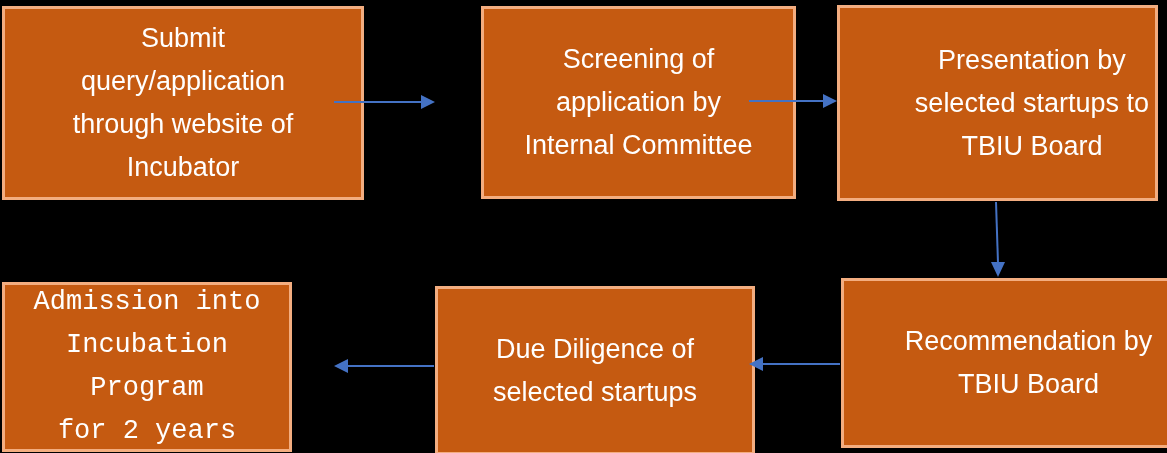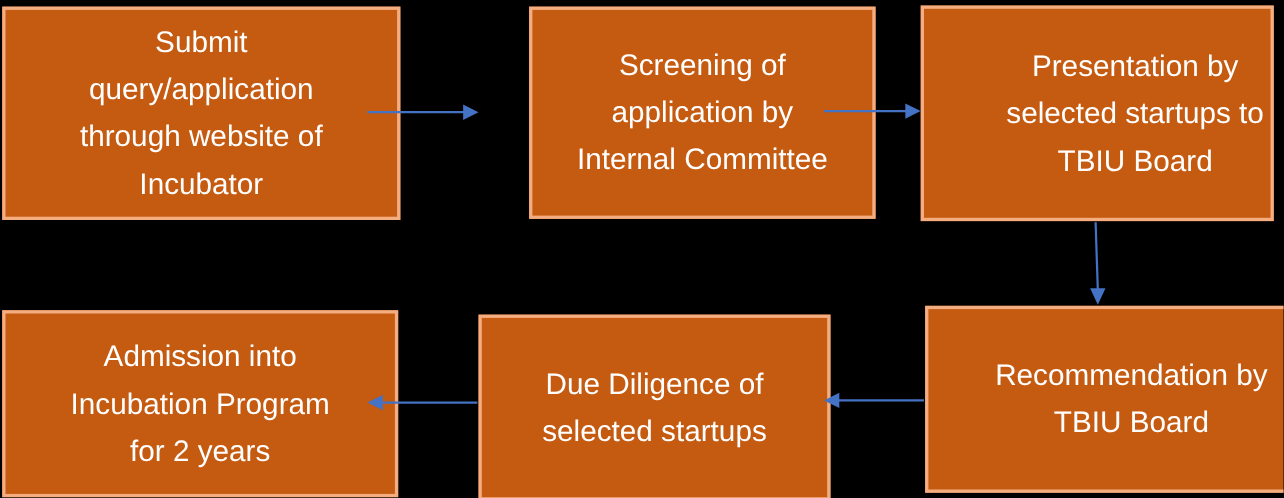--- a/index.html
+++ b/index.html
@@ -28,21 +28,21 @@
     font-size: 27px;
     line-height: 43px;
     white-space: pre-line;
     padding: 0 6px;
   }
   #node-submit        { left: 2px;   top: 6px;   width: 362px; height: 194px; }
   #node-screening     { left: 433px; top: 6px;   width: 315px; height: 193px; margin-left: 48px; }
   #node-presentation  { left: 837px; top: 5px;   width: 321px; height: 196px; justify-content: flex-end; }
   #node-recommendation{ left: 841px; top: 278px; width: 375px; height: 170px; }
   #node-due-diligence { left: 435px; top: 286px; width: 320px; height: 169px; }
-  #node-admission     { left: 2px;   top: 282px; width: 360px; height: 170px; }
+  #node-admission     { left: 2px;   top: 282px; width: 290px; height: 170px; font-family: Liberation Mono, monospace; }
   #arrow-layer {
     position: absolute;
     left: 0; top: 0;
     width: 1167px;
     height: 453px;
     pointer-events: none;
   }
   .arrow-line { stroke: var(--arrow, #4472C4); stroke-width: 2; fill: none; }
   .arrow-head { fill: var(--arrow, #4472C4); stroke: none; }
 </style>

